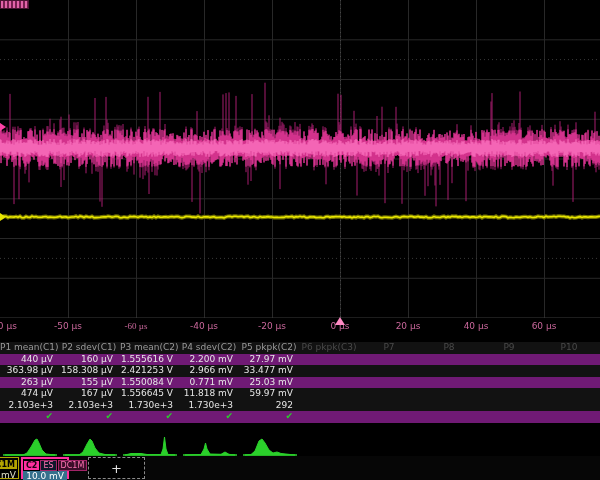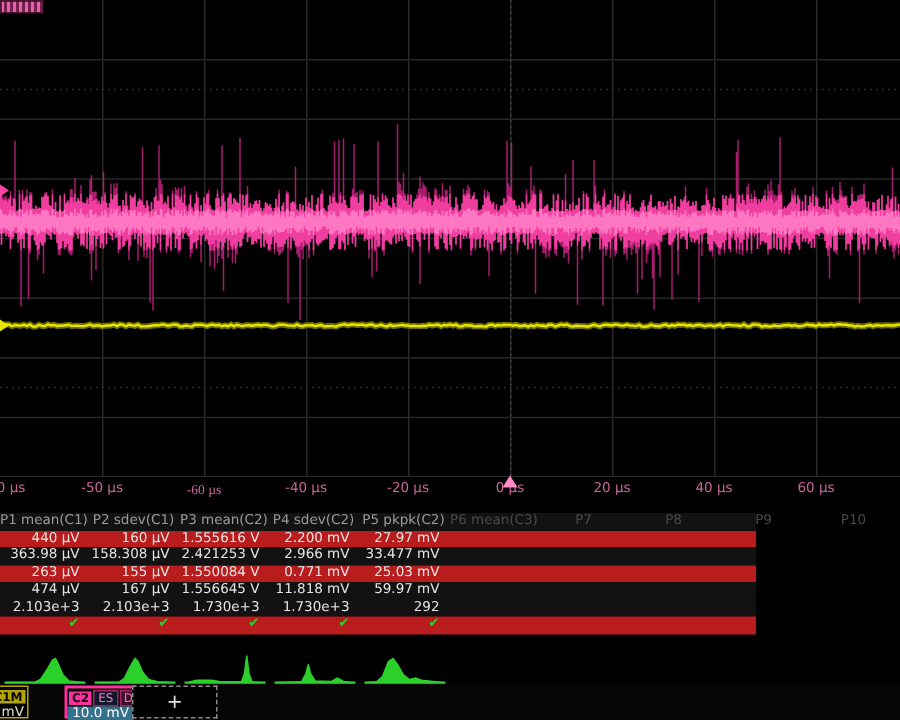--- a/index.html
+++ b/index.html
@@ -24,43 +24,43 @@
   .xaxis .xlabel{
     position:absolute;top:3px;transform:translateX(-50%);
     font-size:9px;color:#c9679b;white-space:nowrap;
   }
   .trig-marker{
     position:absolute;left:335px;top:317px;width:0;height:0;
     border-left:5px solid transparent;border-right:5px solid transparent;
     border-bottom:8px solid #ff8ac4;
   }
   
-  .mtable{position:absolute;left:0;top:342px;width:504px;}
+  .mtable{position:absolute;left:0;top:342px;width:600px;}
   .mrow{display:grid;grid-template-columns:repeat(10,60px);height:11.5px;align-items:center;}
   .mrow.shade-a{background:#121212;}
-  .mrow.shade-b{background:#b91c1c;}
+  .mrow.shade-b{background:#701a75;}
   .mcell{font-size:9px;line-height:11px;text-align:right;padding-right:7px;
          white-space:nowrap;overflow:hidden;color:#e6e6e6;}
   .mcell.hdr{color:#9a9a9a;text-align:center;padding-right:2px;}
   .mcell.hdr.dim{color:#4a4a4a;}
   .mcell.check{color:#2bd02b;font-size:9px;}
   
   .histicons{position:absolute;left:0;top:435px;width:600px;height:22px;}
   .histicons svg{position:absolute;top:0;}
   
   .bottombar{position:absolute;left:0;top:456px;width:600px;height:24px;background:#060606;}
   .descbox{position:absolute;top:1px;height:22px;background:#000;}
   .descbox .toprow{display:flex;align-items:center;gap:1px;height:11px;padding:1px 1px 0 1px;}
   .descbox .valrow{display:flex;align-items:center;justify-content:flex-end;height:11px;}
   .badge{font-size:8px;line-height:9px;padding:0 2px;white-space:nowrap;}
   .c1box{left:-30px;width:49px;border:1px solid #b3a400;}
   .c1box .toprow{justify-content:flex-end;}
   .badge.c1coup{background:#b3a400;color:#000;font-weight:bold;}
   .c1box .valrow{font-size:9px;color:#e0e0c8;padding-right:2px;}
-  .c2box{left:21px;width:48px;border:2px solid #ff30a0;margin-left:22px;}
+  .c2box{left:21px;width:48px;border:2px solid #ff30a0;}
   .badge.c2name{background:#ff30a0;color:#1a0010;font-weight:bold;}
   .badge.c2es{background:#0f172a;color:#ff74b4;border:1px solid #a32468;}
   .badge.c2coup{background:#3c0e2a;color:#ff74b4;border:1px solid #a32468;}
   .scalechip{background:#35708c;color:#fff;font-size:9px;line-height:10px;padding:0 3px;white-space:nowrap;}
   .addbox{left:88px;width:57px;border:1px dashed #8a8a8a;display:flex;align-items:center;justify-content:center;}
   .addbox .plus{color:#e0e0e0;font-size:13px;line-height:13px;}
 </style>
 </head>
 <body>
 
@@ -115,21 +115,21 @@
     </div>
   <div class="trig-marker"></div>
 
   <div class="mtable" id="mtable">
       <div class="mrow shade-a">
         <div class="mcell hdr">P1 mean(C1)</div>
         <div class="mcell hdr">P2 sdev(C1)</div>
         <div class="mcell hdr">P3 mean(C2)</div>
         <div class="mcell hdr">P4 sdev(C2)</div>
         <div class="mcell hdr">P5 pkpk(C2)</div>
-        <div class="mcell hdr dim">P6 mean(C3)</div>
+        <div class="mcell hdr dim">P6 pkpk(C3)</div>
         <div class="mcell hdr dim">P7</div>
         <div class="mcell hdr dim">P8</div>
         <div class="mcell hdr dim">P9</div>
         <div class="mcell hdr dim">P10</div>
       </div>
       <div class="mrow shade-b">
         <div class="mcell">440 µV</div>
         <div class="mcell">160 µV</div>
         <div class="mcell">1.555616 V</div>
         <div class="mcell">2.200 mV</div>

